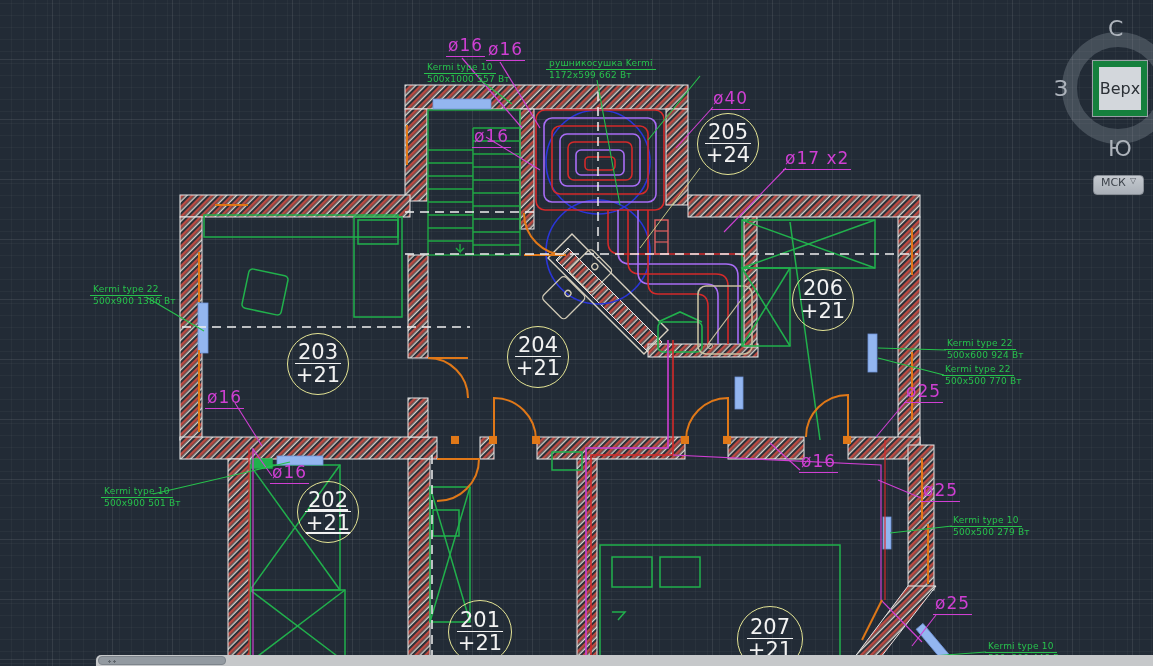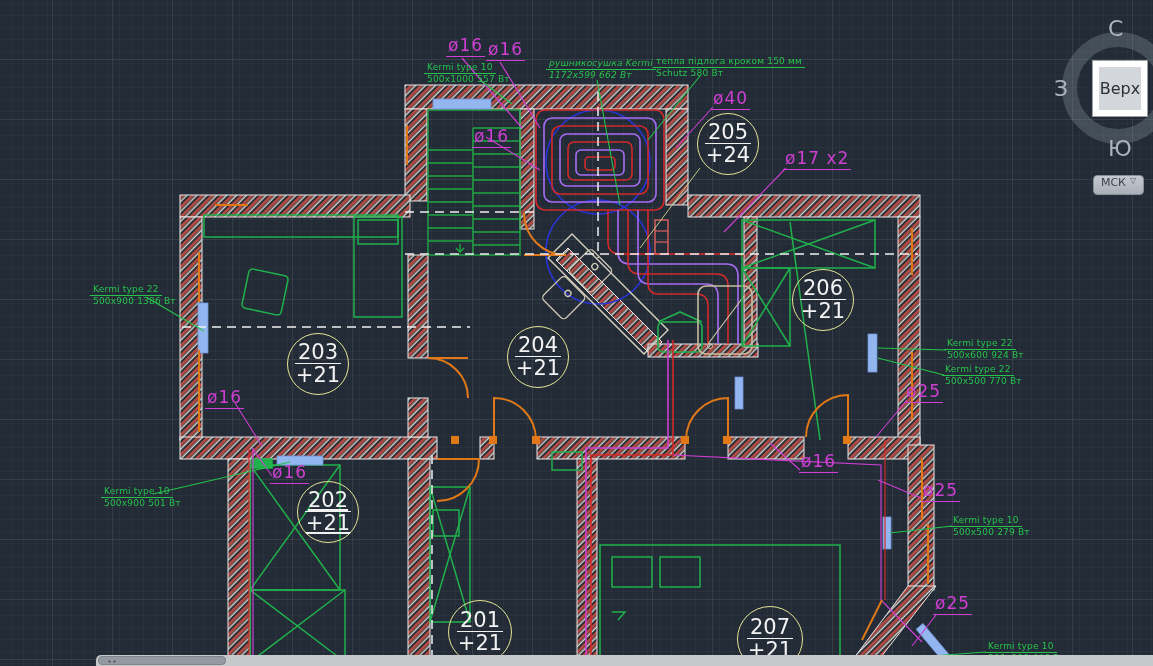--- a/index.html
+++ b/index.html
@@ -37,21 +37,21 @@
   .room .tmp{font-size:21px;line-height:1.1;}
   
   #navwheel{position:absolute;left:1056px;top:24px;width:124px;height:132px;}
   #navring{
     position:absolute;left:6px;top:8px;width:112px;height:112px;border-radius:50%;
     border:15px solid rgba(150,158,168,0.30);box-sizing:border-box;
   }
   .navletter{position:absolute;color:#aeb4bc;font-size:22px;}
   #navcube{
     position:absolute;left:36px;top:36px;width:54px;height:55px;
-    background:#ffffff;border:1px solid #9aa0a7;
+    background:#15803d;border:1px solid #9aa0a7;
     display:flex;align-items:center;justify-content:center;
   }
   #navcube .face{
     width:42px;height:43px;background:#d3d7dc;display:flex;align-items:center;justify-content:center;
     color:#2b3036;font-size:16px;
   }
   #ucsbtn{
     position:absolute;left:1093px;top:175px;width:49px;height:18px;
     background:linear-gradient(#c4c9cf,#aab0b8);border:1px solid #878d95;border-radius:4px;
     color:#3e444c;font-size:11px;display:flex;align-items:flex-start;justify-content:center;gap:4px;
@@ -299,27 +299,23 @@
 <div class="lbl dia" style="left:270px;top:463px;">ø16</div>
 <div class="lbl dia" style="left:799px;top:452px;">ø16</div>
 <div class="lbl dia" style="left:904px;top:382px;">ø25</div>
 <div class="lbl dia" style="left:921px;top:481px;">ø25</div>
 <div class="lbl dia" style="left:933px;top:594px;">ø25</div>
 
 <div class="lbl rad" style="left:424px;top:62px;">
   <span class="l1">Kermi type 10</span>
   <span class="l2">500x1000 557 Вт</span>
 </div>
-<div class="lbl rad" style="left:546px;top:58px;font-style:italic;">
+<div class="lbl rad" style="left:546px;top:58px;">
   <span class="l1">рушникосушка Kermi</span>
   <span class="l2">1172x599 662 Вт</span>
-</div>
-<div class="lbl rad" style="left:653px;top:56px;">
-  <span class="l1">тепла підлога кроком 150 мм</span>
-  <span class="l2">Schutz 580 Вт</span>
 </div>
 <div class="lbl rad" style="left:90px;top:284px;">
   <span class="l1">Kermi type 22</span>
   <span class="l2">500x900 1386 Вт</span>
 </div>
 <div class="lbl rad" style="left:101px;top:486px;">
   <span class="l1">Kermi type 10</span>
   <span class="l2">500x900 501 Вт</span>
 </div>
 <div class="lbl rad" style="left:944px;top:338px;">

